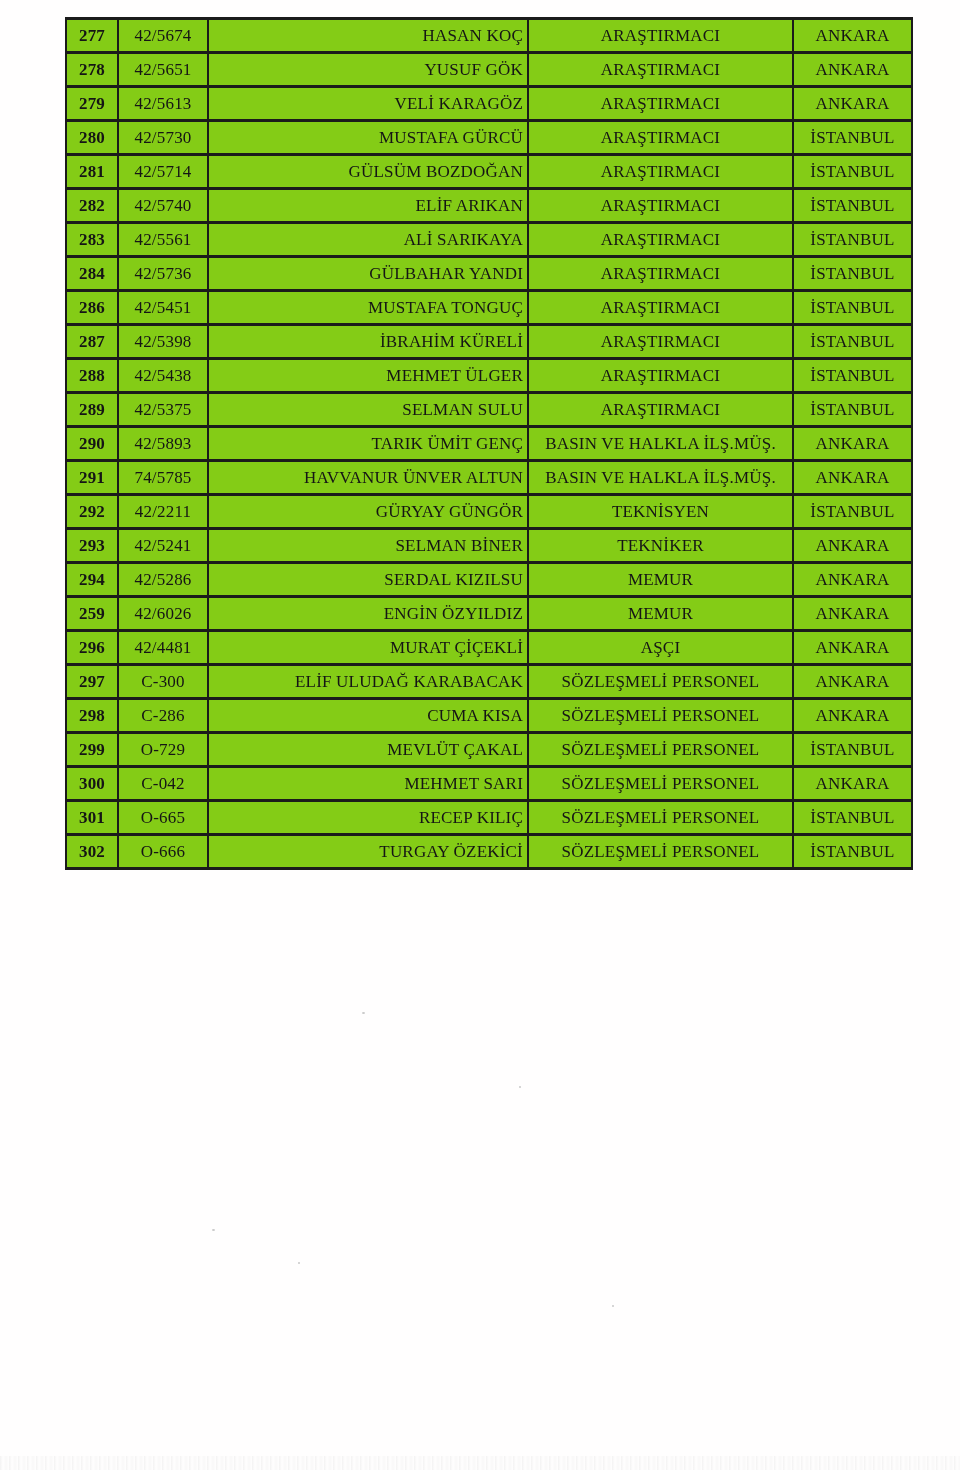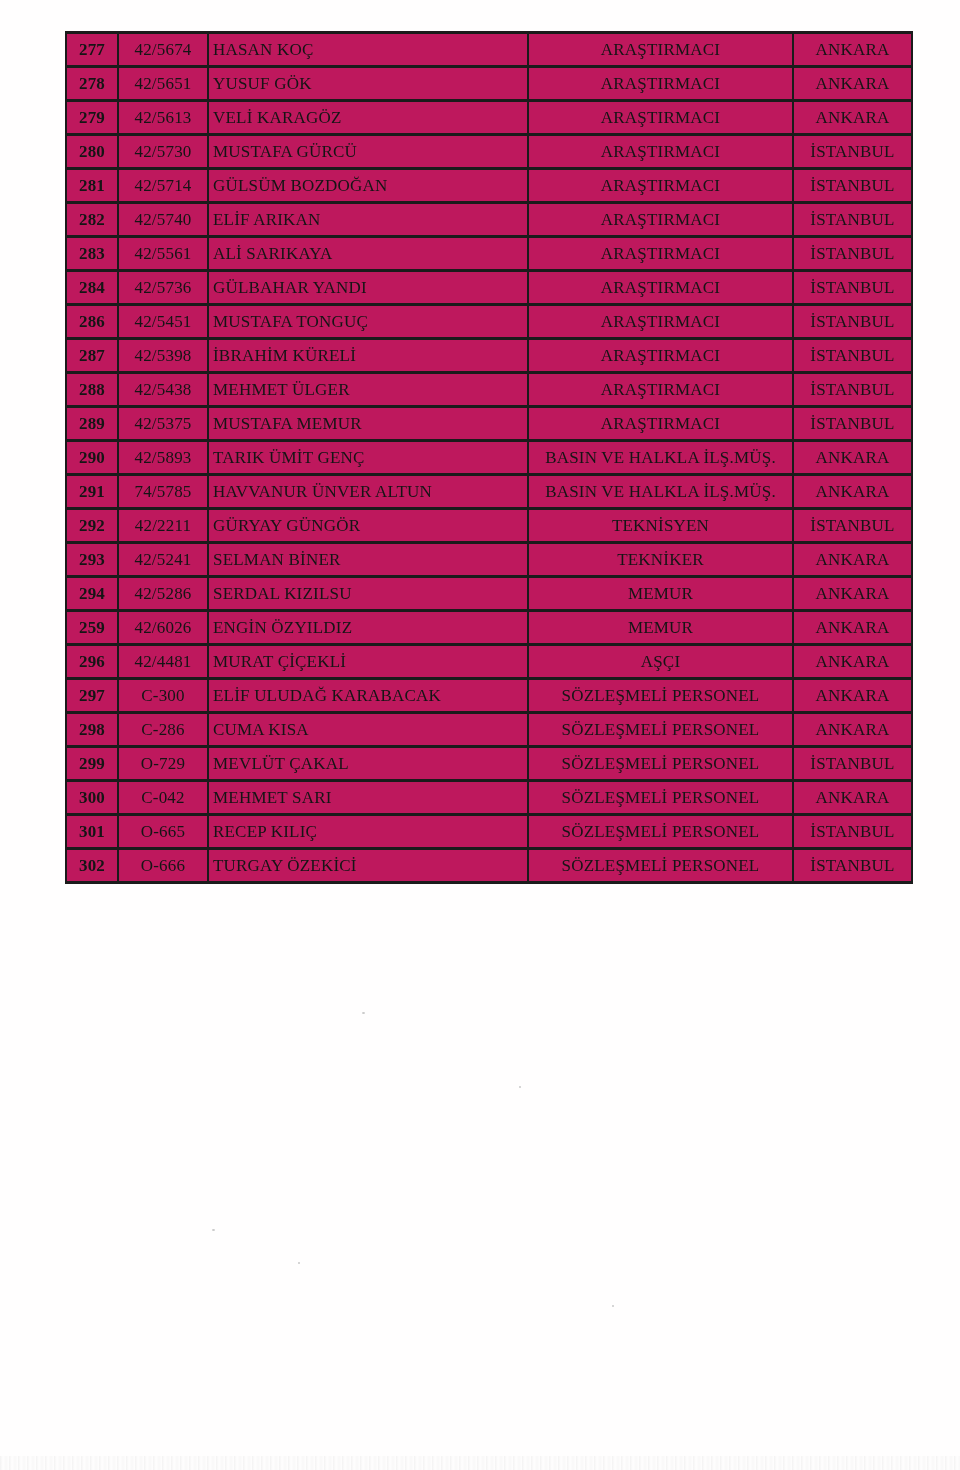--- a/index.html
+++ b/index.html
@@ -12,25 +12,25 @@
     width: 960px;
     height: 1470px;
     background: #fffefe;
     overflow: hidden;
     font-family: "Liberation Serif", "DejaVu Serif", serif;
     color: #151515;
   }
   table.doc-table {
     position: absolute;
     left: 65px;
-    top: 31px;
+    top: 17px;
     width: 830px;
     border-collapse: collapse;
     table-layout: fixed;
-    background: #be185d;
+    background: #84cc16;
   }
   table.doc-table, table.doc-table td {
     border: 2px solid #1b1b1b;
   }
   table.doc-table {
     border-top-width: 3px;
     border-bottom-width: 3px;
   }
   table.doc-table td {
     border-top-width: 3px;
@@ -49,21 +49,21 @@
     font-weight: bold;
     font-size: 16px;
   }
   td.col-reg {
     width: 80px;
     text-align: center;
     margin-top: 8px;
   }
   td.col-name {
     width: 310px;
-    text-align: left;
+    text-align: right;
   }
   td.col-title {
     width: 255px;
     text-align: center;
   }
   td.col-city {
     width: 109px;
     text-align: center;
   }
   
@@ -174,21 +174,21 @@
         <tr>
           <td class="col-no">288</td>
           <td class="col-reg">42/5438</td>
           <td class="col-name">MEHMET ÜLGER</td>
           <td class="col-title">ARAŞTIRMACI</td>
           <td class="col-city">İSTANBUL</td>
         </tr>
         <tr>
           <td class="col-no">289</td>
           <td class="col-reg">42/5375</td>
-          <td class="col-name">MUSTAFA MEMUR</td>
+          <td class="col-name">SELMAN SULU</td>
           <td class="col-title">ARAŞTIRMACI</td>
           <td class="col-city">İSTANBUL</td>
         </tr>
         <tr>
           <td class="col-no">290</td>
           <td class="col-reg">42/5893</td>
           <td class="col-name">TARIK ÜMİT GENÇ</td>
           <td class="col-title">BASIN VE HALKLA İLŞ.MÜŞ.</td>
           <td class="col-city">ANKARA</td>
         </tr>

